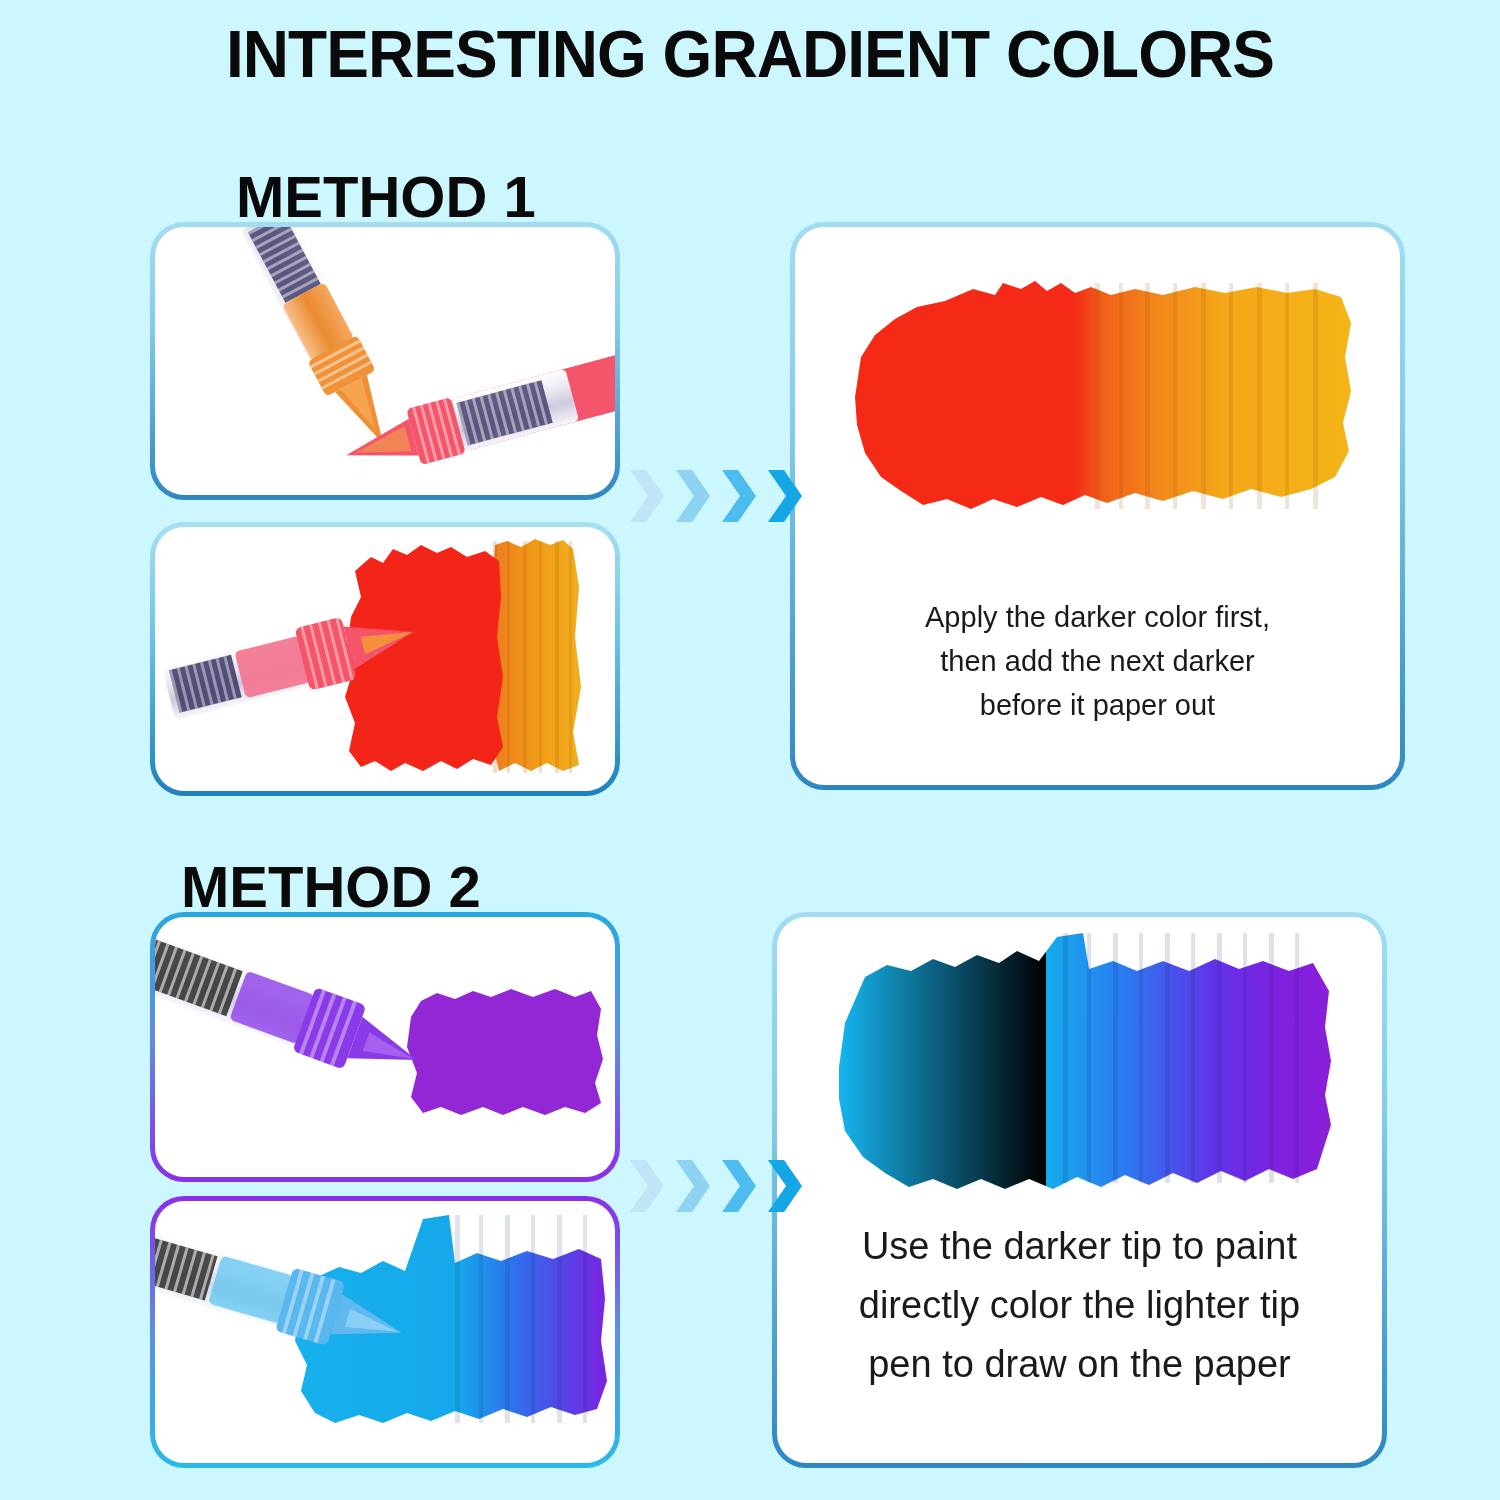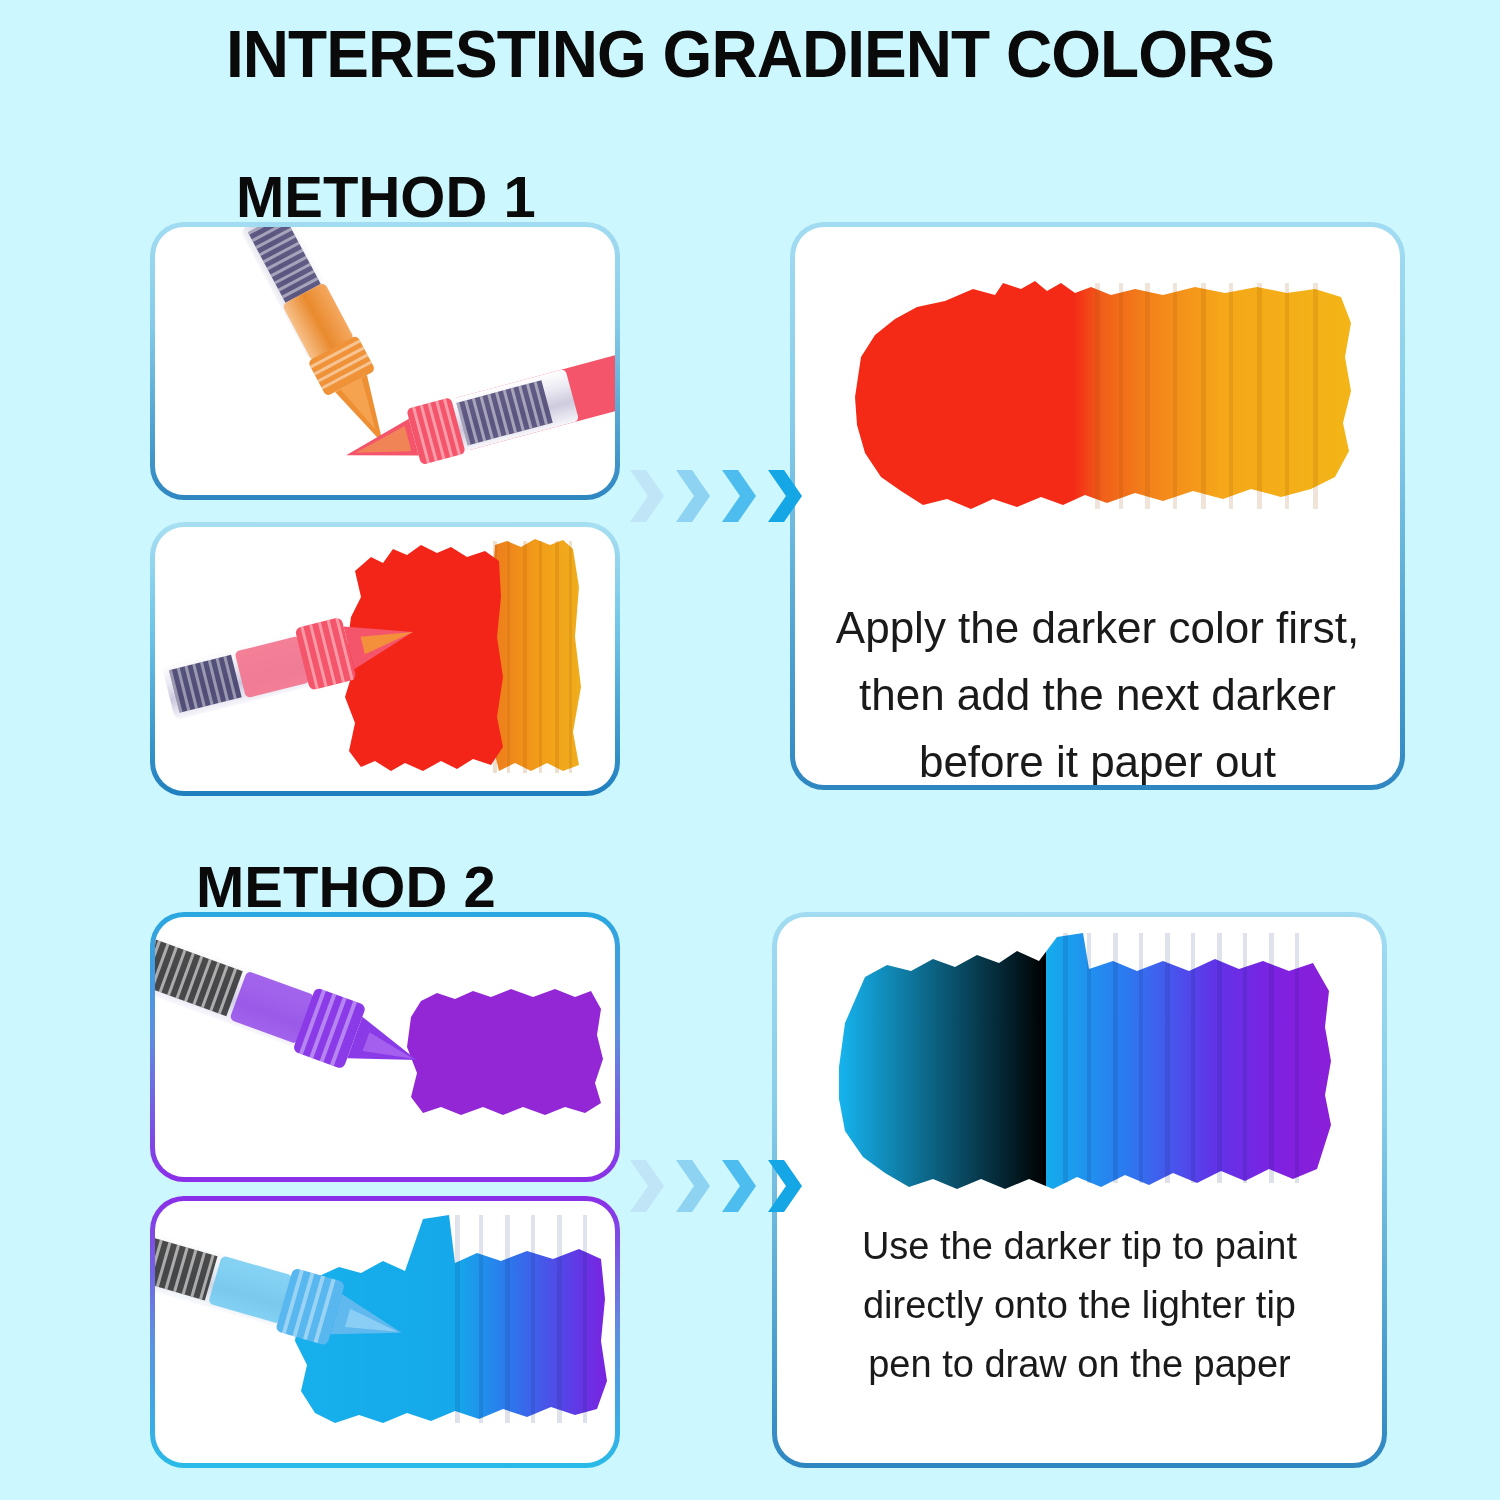--- a/index.html
+++ b/index.html
@@ -34,21 +34,21 @@
   .method-title {
     position: absolute;
     font-size: 58px;
     font-weight: bold;
     color: #0a0a0a;
     letter-spacing: 0px;
     font-family: "Liberation Sans", sans-serif;
     margin-top: 35px;
   }
   #method1-title { top: 128px; left: 236px; }
-  #method2-title { top: 818px; left: 196px; }
+  #method2-title { top: 818px; left: 181px; }
 
   
   .panel {
     position: absolute;
     border-radius: 34px;
     background: #ffffff;
     overflow: hidden;
     padding: 5px;
   }
   .panel-inner {
@@ -88,21 +88,21 @@
   .chev { width: 42px; height: 56px; display: block; }
 
   
   .caption {
     position: absolute;
     width: 100%;
     text-align: center;
     color: #1a1a1a;
     font-family: "Liberation Sans", sans-serif;
     line-height: 1.52;
-    font-size: 44px;
+    font-size: 29px;
     left: 0;
     padding: 0 22px;
   }
   #caption-1 { top: 368px; }
   #caption-2 { top: 300px; font-size: 38px; line-height: 1.55; }
   .caption div { white-space: nowrap; }
 
   
   .photo { position: absolute; inset: 0; }
 </style>
@@ -493,21 +493,21 @@
           <rect x="440" y="16" width="5" height="250" fill="#0c1f66"></rect>
           <rect x="466" y="16" width="4" height="250" fill="#0c1f66"></rect>
           <rect x="492" y="16" width="5" height="250" fill="#0c1f66"></rect>
           <rect x="518" y="16" width="4" height="250" fill="#0c1f66"></rect>
         </g>
       </svg>
     </div>
 
     <div class="caption" id="caption-2">
       <div>Use the darker tip to paint</div>
-      <div>directly onto the lighter tip</div>
+      <div>directly color the lighter tip</div>
       <div>pen to draw on the paper</div>
     </div>
 
   </div>
 </div>
 
 <div class="arrows" id="arrows-2">
   <svg class="chev" viewBox="0 0 42 56">
     <path d="M4 2 L20 2 L38 28 L20 54 L4 54 L22 28 Z" fill="#bfe5f7"></path>
   </svg>

